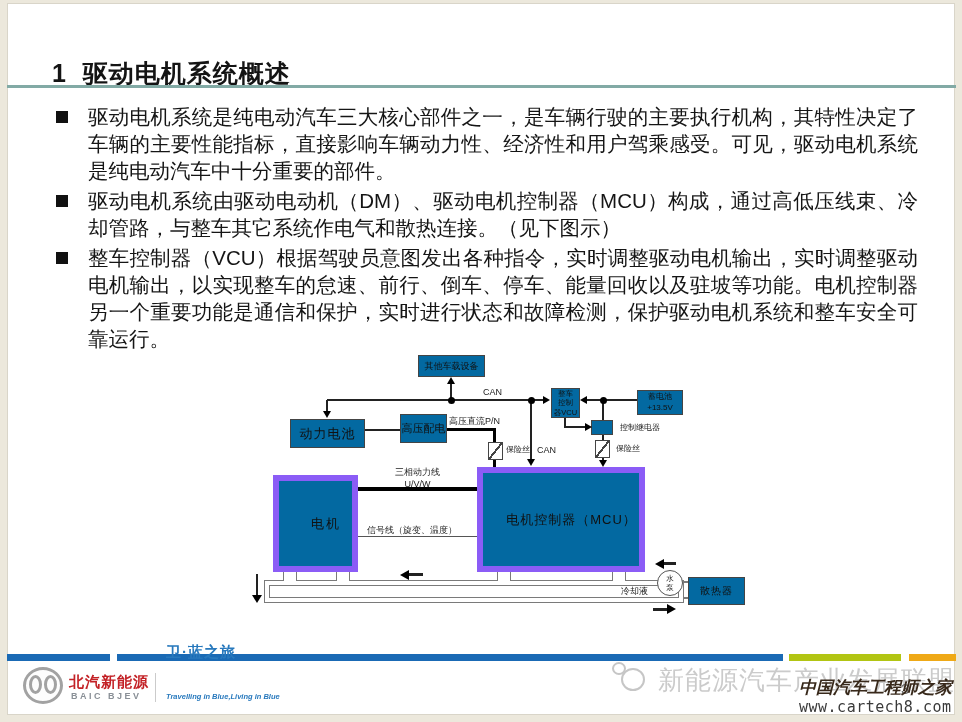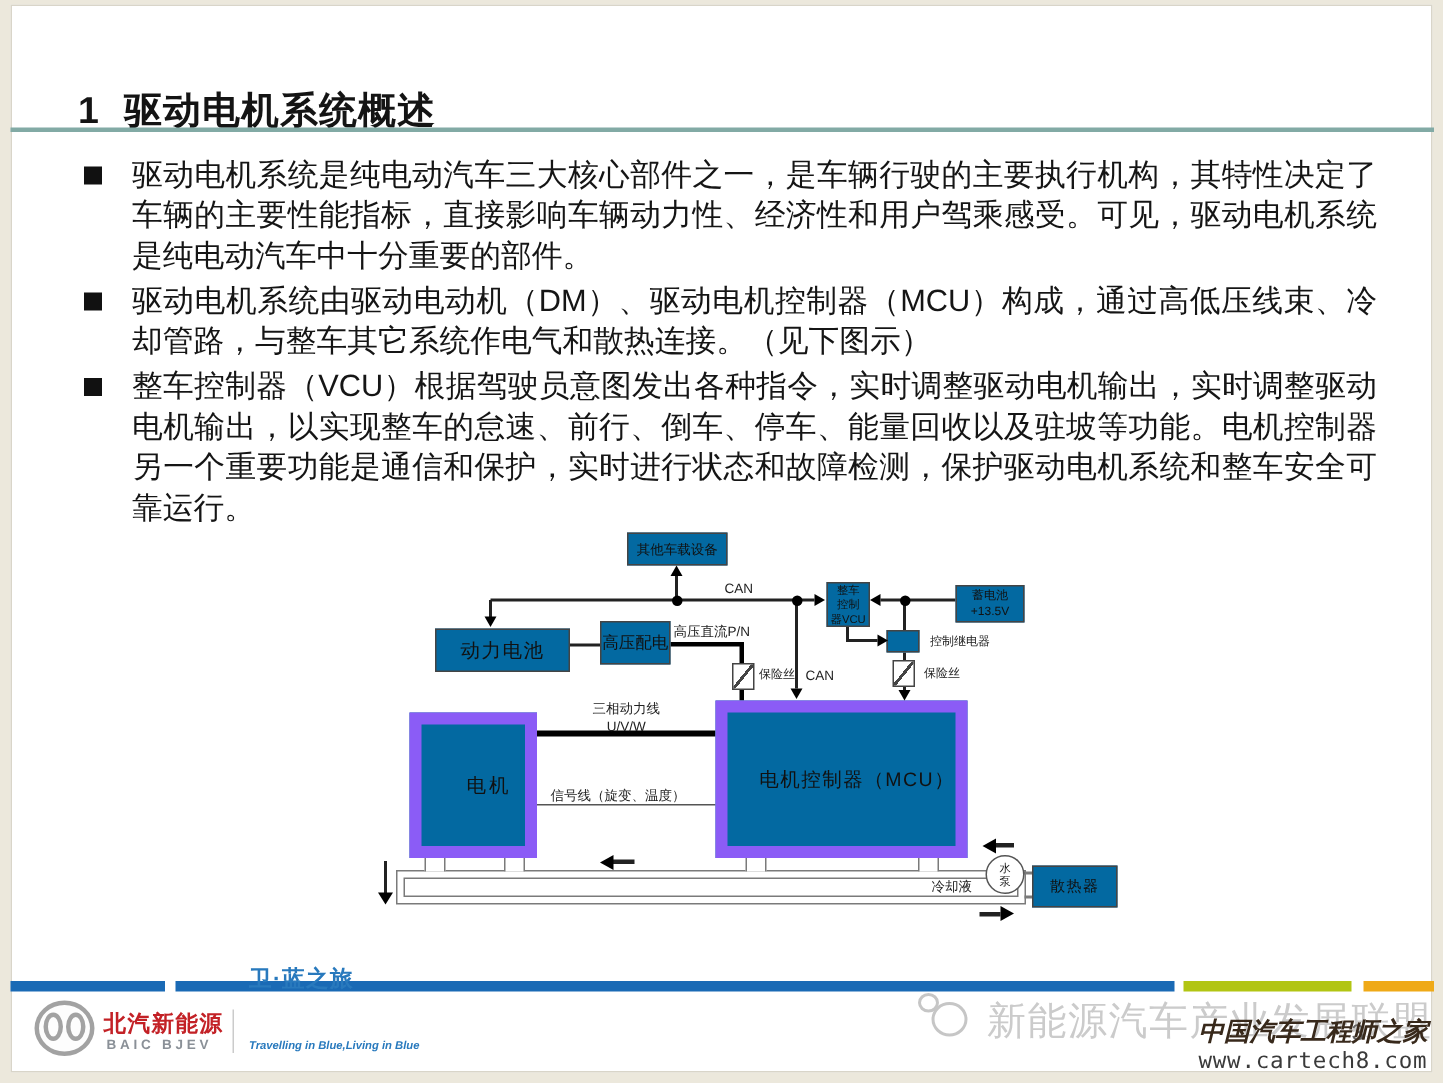--- a/index.html
+++ b/index.html
@@ -12,21 +12,21 @@
          white-space:pre;letter-spacing:1px;margin-top:28px;}
   .rule{position:absolute;left:7px;top:85px;width:949px;height:3px;background:#82aaa5;}
   .bullets{position:absolute;left:56px;top:103px;width:862px;}
   .bullet{display:flex;margin-bottom:3px;}
   .sq{flex:0 0 12px;width:12px;height:12px;background:#111;margin-top:8px;}
   .btxt{margin:0 0 0 20px;font-size:20.5px;line-height:27px;color:#151515;font-weight:500;
         text-align:justify;}
   
   .bx{position:absolute;border:1px solid #444;background:#0369a1;box-sizing:border-box;
       display:flex;align-items:center;justify-content:center;text-align:center;color:#111;z-index:2;}
-  .bx.heavy{border:8px solid #8b5cf6;padding-left:21px;}
+  .bx.heavy{border:6px solid #8b5cf6;padding-left:21px;}
   .ln{position:absolute;background:#222;z-index:1;}
   .thk{position:absolute;background:#000;z-index:1;}
   .dot{position:absolute;width:7px;height:7px;border-radius:50%;background:#000;z-index:3;}
   .arr{position:absolute;width:0;height:0;z-index:3;}
   .arr.r{border-top:4px solid transparent;border-bottom:4px solid transparent;border-left:7px solid #000;}
   .arr.l{border-top:4px solid transparent;border-bottom:4px solid transparent;border-right:7px solid #000;}
   .arr.u{border-left:4px solid transparent;border-right:4px solid transparent;border-bottom:7px solid #000;}
   .arr.d{border-left:4px solid transparent;border-right:4px solid transparent;border-top:7px solid #000;}
   .arr.bigl{border-top:5px solid transparent;border-bottom:5px solid transparent;border-right:9px solid #000;}
   .arr.bigr{border-top:5px solid transparent;border-bottom:5px solid transparent;border-left:9px solid #000;}
@@ -119,21 +119,21 @@
   <div class="dlbl" style="left:367px;top:524px;">信号线（旋变、温度）</div>
 
   <div class="fuse" style="left:488px;top:442px;width:15px;height:18px;"></div>
   <div class="dlbl" style="left:506px;top:444px;font-size:8px;">保险丝</div>
   <div class="fuse" style="left:595px;top:440px;width:15px;height:18px;"></div>
   <div class="dlbl" style="left:616px;top:443px;font-size:8px;">保险丝</div>
 
   <div class="bx" style="left:418px;top:355px;width:67px;height:22px;font-size:9px;">
     <span>其他车载设备</span>
   </div>
-  <div class="bx" style="left:290px;top:419px;width:90px;height:29px;font-size:13px;letter-spacing:1px;">
+  <div class="bx" style="left:290px;top:419px;width:75px;height:29px;font-size:13px;letter-spacing:1px;">
     <span>动力电池</span>
   </div>
   <div class="bx" style="left:400px;top:414px;width:47px;height:29px;font-size:11px;">
     <span>高压配电</span>
   </div>
   <div class="bx" style="left:551px;top:388px;width:29px;height:30px;font-size:7.5px;line-height:1.25;">
     <span>
       <span>整车</span><br>
       <span>控制</span><br>
       <span>器VCU</span>

